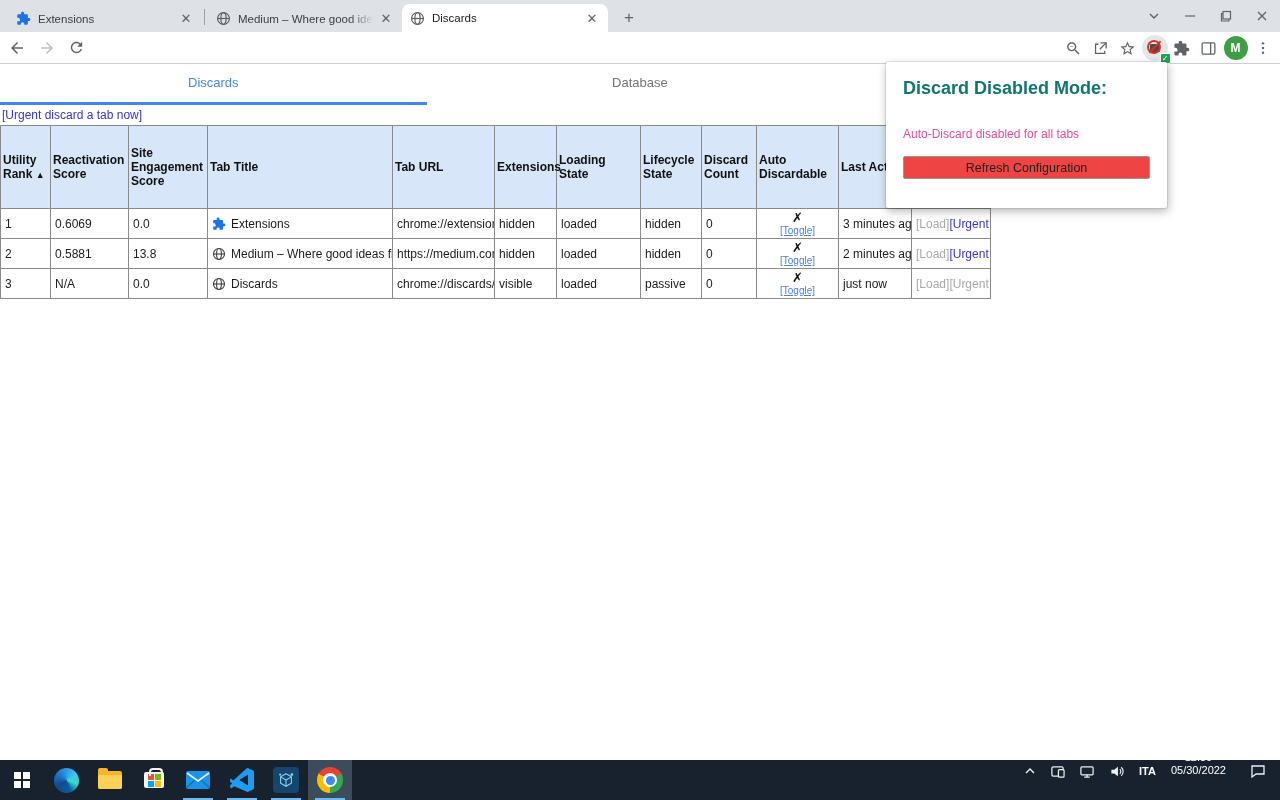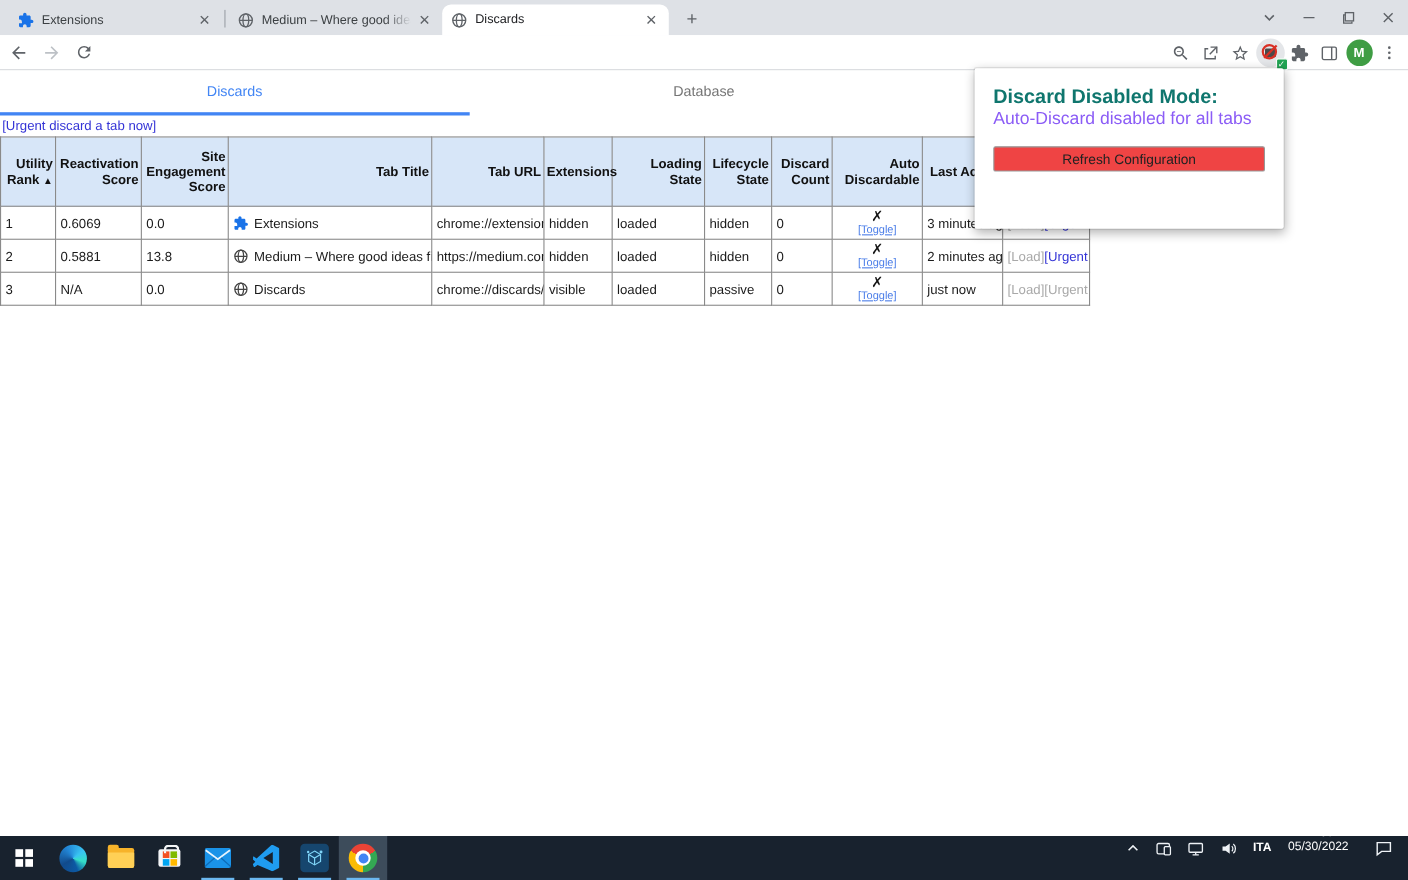--- a/index.html
+++ b/index.html
@@ -49,38 +49,38 @@
 
   
   .page { position:absolute; top:64px; left:0; width:1280px; height:696px; background:#fff; }
   .page-tabs { display:flex; height:41px; }
   .page-tab { width:426.6px; text-align:center; font-size:13px; line-height:38px; color:#757575; }
   .page-tab.active { color:#4285f4; border-bottom:3px solid #4285f4; }
   .urgent-link { font-size:12px; color:#3434d6; text-decoration:none; display:inline-block; margin:1px 2px 2px 2px; line-height:14px; }
 
   table.discards { border-collapse:collapse; width:990px; table-layout:fixed; margin-top:1px; }
   .discards th { background:#d7e6f8; border:1px solid #8a8a8a; font-size:12px; font-weight:bold; color:#111;
-        text-align:right; padding:10px 2px; height:48px; }
+        text-align:left; padding:20px 2px; height:48px; }
   .discards td { border:1px solid #8a8a8a; font-size:12px; color:#1b1b1b; padding:2px 4px; height:29px; vertical-align:middle;
         overflow:hidden; white-space:nowrap; }
   .sort-arrow { font-size:9px; color:#111; }
   .cell-title { display:flex; align-items:center; gap:5px; }
   .cell-title svg { flex:0 0 auto; }
   .td-center { text-align:center; }
   .xmark { font-size:13px; color:#111; line-height:12px; font-family:"DejaVu Sans", sans-serif; }
   .toggle-link { font-size:10px; color:#4a7de8; display:block; line-height:11px; }
   .action-cell { font-size:10px; color:#a9a9a9; }
   .action-link { color:#a9a9a9; }
   .action-link.link-on { color:#3434d6; }
 
   
   .ext-popup { position:absolute; left:886px; top:62px; width:281px; height:146px; background:#fff; z-index:40;
         border-radius:2px; box-shadow:0 0 0 1px rgba(0,0,0,0.08), 1px 3px 10px rgba(0,0,0,0.3); padding:16px 17px; }
   .popup-title { font-size:18px; font-weight:bold; color:#0f766e; }
-  .popup-msg { font-size:16px; color:#8b5cf6; margin-top:1px; }
+  .popup-msg { font-size:12px; color:#ec4899; margin-top:28px; }
   .popup-btn { display:block; width:100%; margin-top:15px; height:23px; background:#ef4444; border:1px solid #979797;
         border-radius:2px; font-size:12.5px; color:#222; font-family:"Liberation Sans",sans-serif; text-align:center; }
 
   
   .taskbar { position:absolute; left:0; bottom:0; width:1280px; height:40px; background:#18222e; display:flex; align-items:center; }
   .tb-btn { width:44px; height:40px; display:flex; align-items:center; justify-content:center; position:relative; flex:0 0 44px; }
   .tb-btn.running::after { content:''; position:absolute; left:7px; right:7px; bottom:0; height:2px; background:#6cb8f0; }
   .tb-btn.active-app { background:rgba(141,164,187,0.32); }
   .start-grid { display:grid; grid-template-columns:7px 7px; grid-template-rows:7px 7px; gap:1.5px; }
   .start-grid div { background:#fff; }

